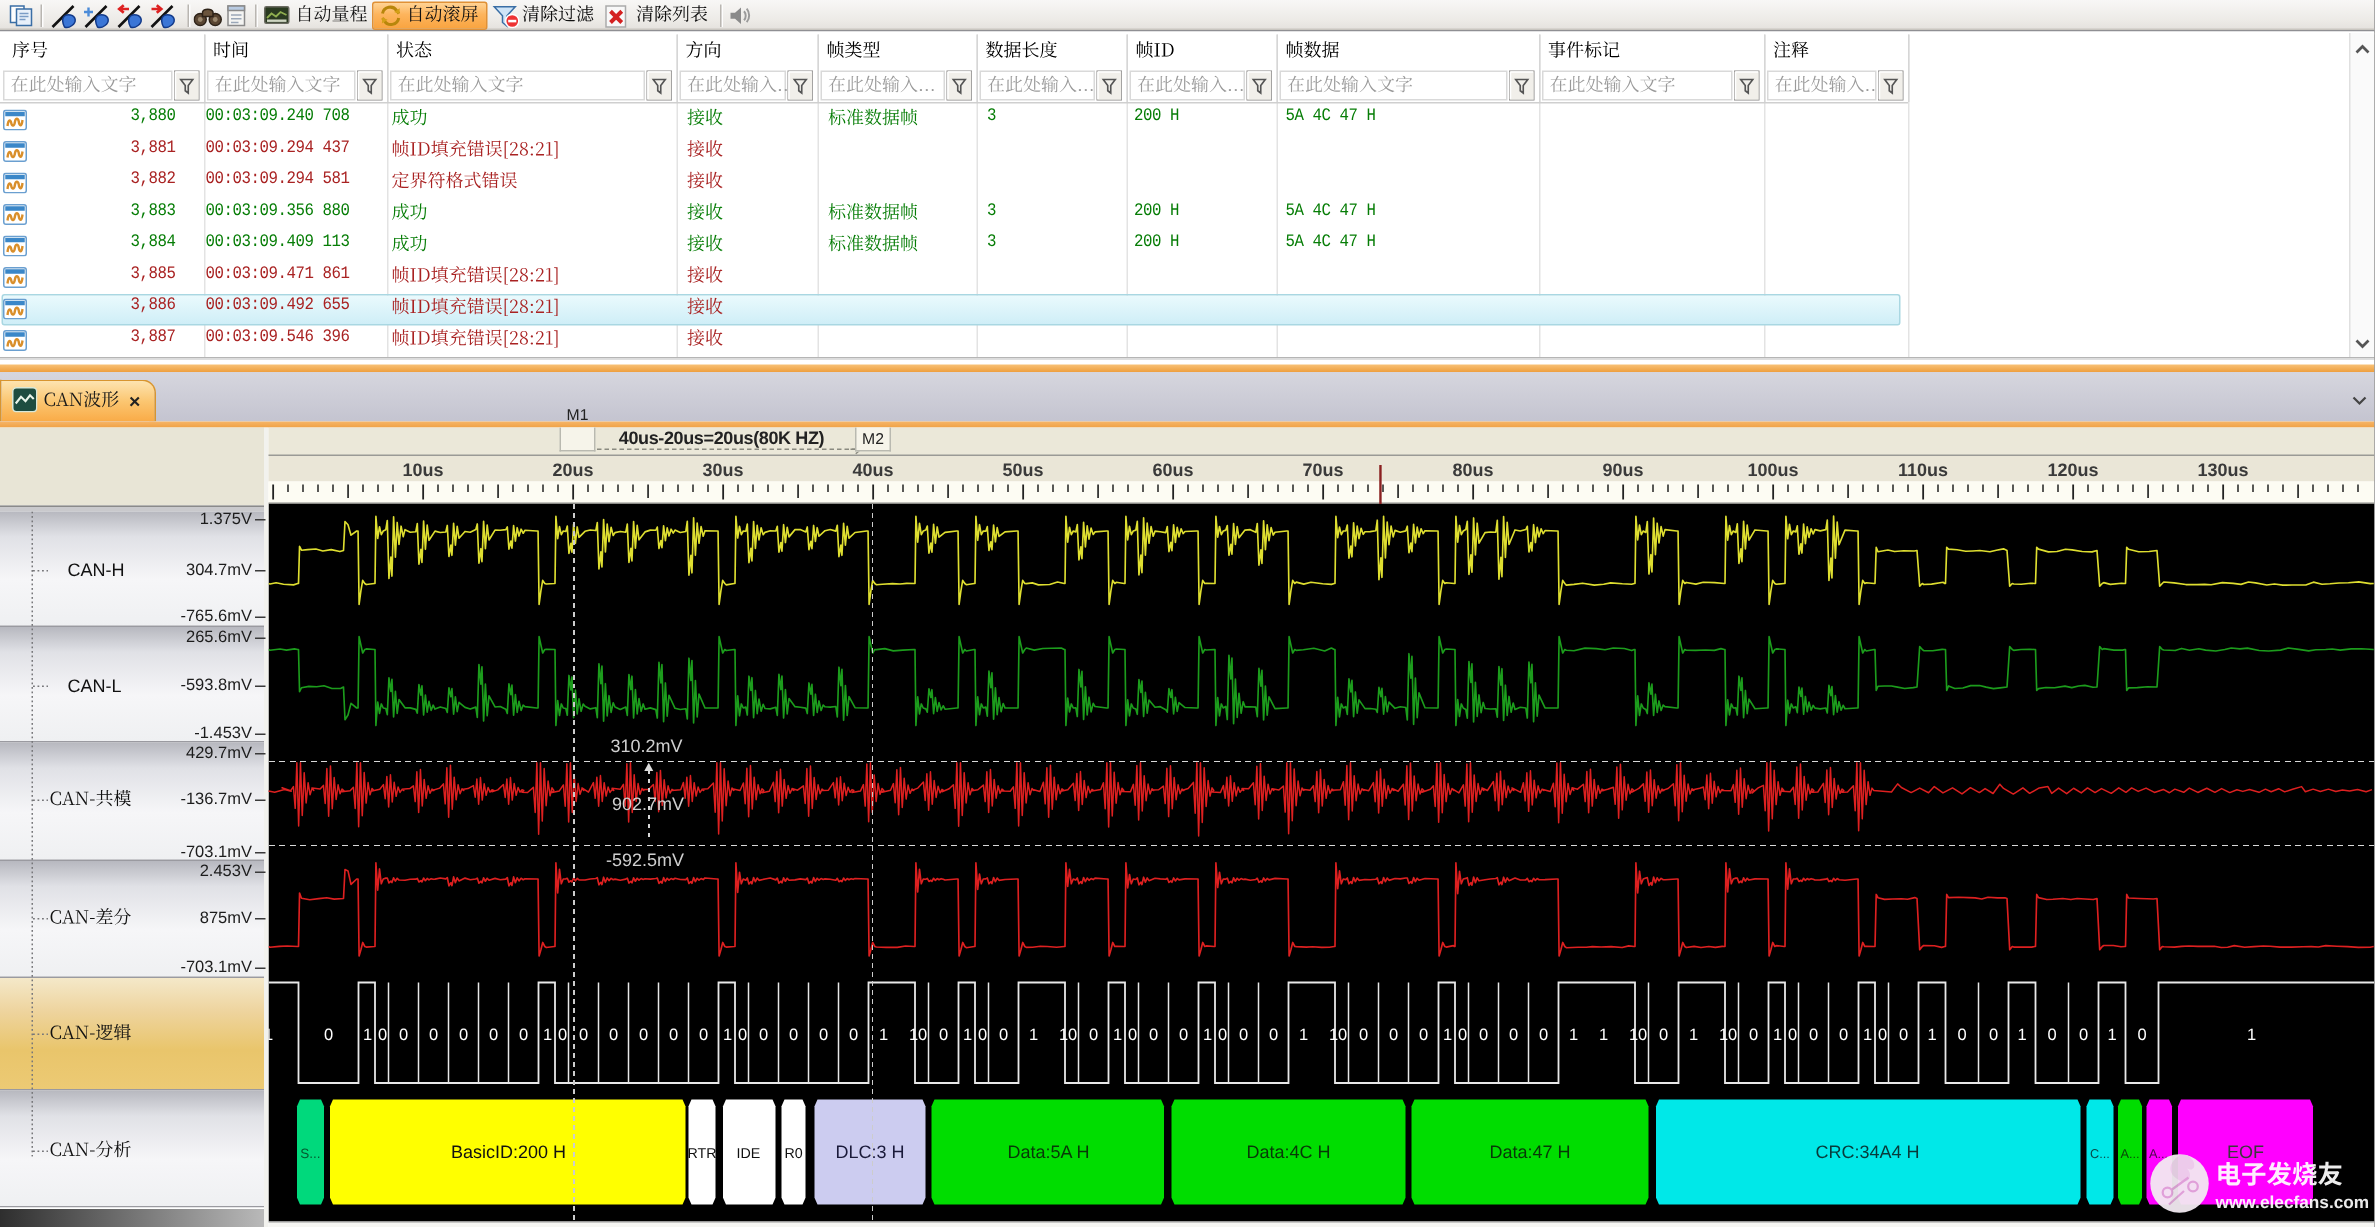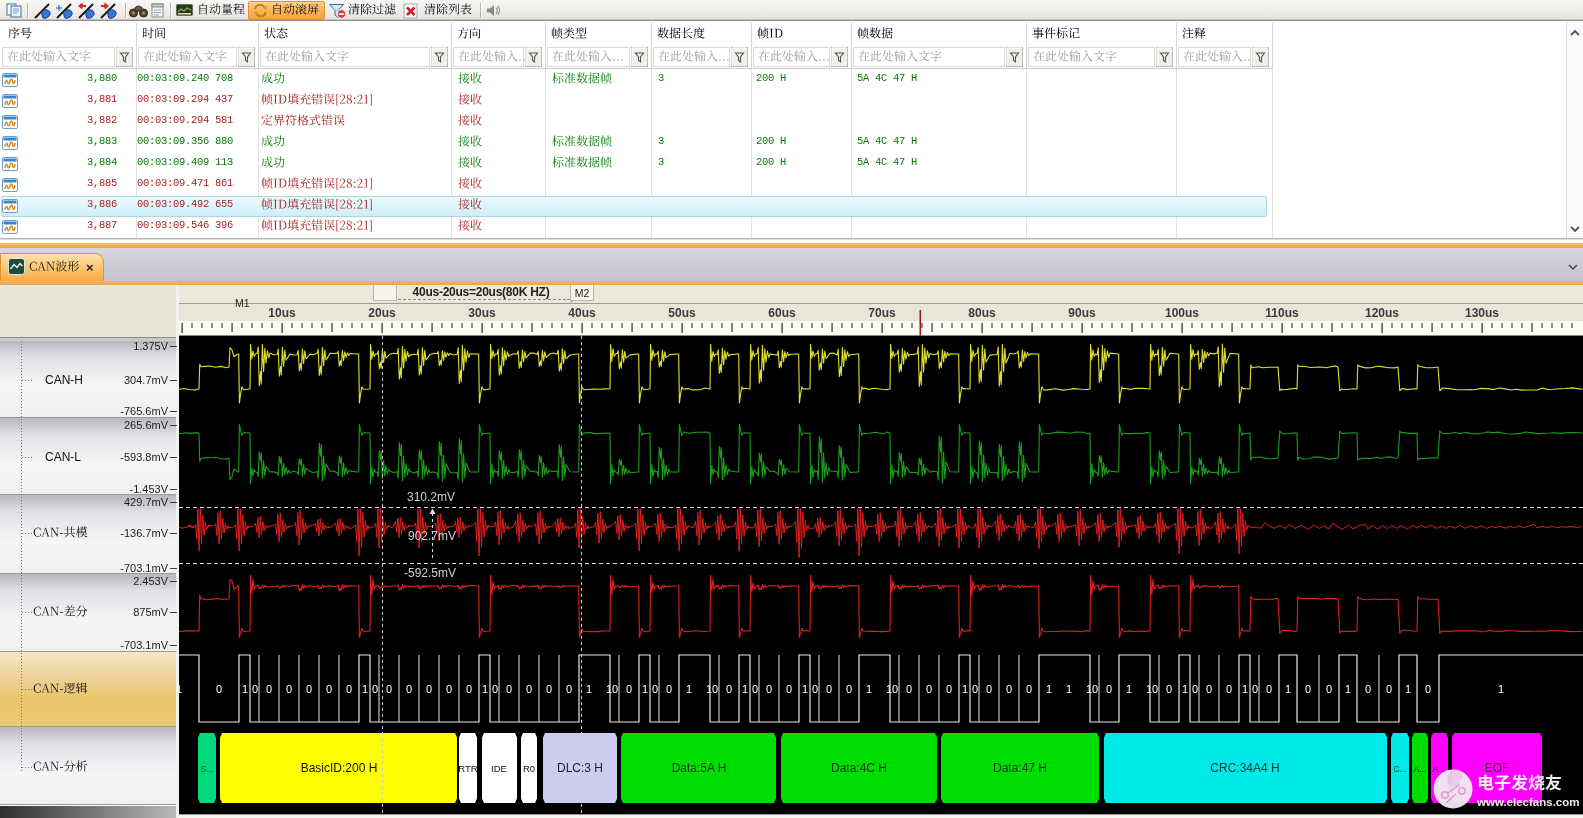--- a/index.html
+++ b/index.html
@@ -435,21 +435,21 @@
     <div style="position:absolute;left:22px;top:689px;width:10px;height:1px;background-image:linear-gradient(90deg,#77777a 1px,transparent 1px);background-size:3px 1px"></div>
     <div style="position:absolute;left:22px;top:767px;width:10px;height:1px;background-image:linear-gradient(90deg,#77777a 1px,transparent 1px);background-size:3px 1px"></div>
     <div style="position:absolute;left:179px;top:285px;width:1404px;height:19px;background:#ebe8d9;border-bottom:1px solid #9a9a96"></div>
     <div style="position:absolute;left:179px;top:304px;width:1404px;height:17px;background:#eae6d7"></div>
     <div style="position:absolute;left:179px;top:321px;width:1404px;height:15px;background:#fdfcf3;border-bottom:1px solid #8a8a86"></div>
     <div style="position:absolute;left:383px;top:299px;width:198px;height:1px;border-top:1px dashed #8a8a80"></div>
     <svg style="position:absolute;left:566px;top:295px" width="10" height="9">
       <path d="M1 4.5 h6 M4.5 1.5 L8 4.5 L4.5 7.5" stroke="#8a8a80" fill="none"></path>
     </svg>
     <div style="position:absolute;left:373px;top:285px;width:24px;height:16px;background:#f6f4ea;border:1px solid #b9b9b0;border-top:none"></div>
-    <div style="position:absolute;left:235px;top:297px;width:300px;text-align:left;font:10.5px 'Liberation Sans',sans-serif;color:#222;white-space:pre;line-height:12.5px">M1</div>
+    <div style="position:absolute;left:235px;top:271px;width:300px;text-align:center;font:10.5px 'Liberation Sans',sans-serif;color:#222;white-space:pre;line-height:12.5px">M1</div>
     <div style="position:absolute;left:570px;top:285px;width:24px;height:16px;background:#f6f4ea;border:1px solid #b9b9b0;border-top:none"></div>
     <div style="position:absolute;left:432px;top:286.8px;width:300px;text-align:center;font:10.5px 'Liberation Sans',sans-serif;color:#222;white-space:pre;line-height:12.5px">M2</div>
     <div style="position:absolute;left:331px;top:285.0px;width:300px;text-align:center;font:bold 12px 'Liberation Sans',sans-serif;color:#222;white-space:pre;line-height:14px;letter-spacing:-0.25px">40us-20us=20us(80K HZ)</div>
     <svg style="position:absolute;left:179px;top:304px" width="1404" height="32">
       <rect x="2.5" y="19" width="1.2" height="10" fill="#222"></rect>
       <rect x="12.5" y="19" width="1" height="5" fill="#222"></rect>
       <rect x="22.5" y="19" width="1" height="5" fill="#222"></rect>
       <rect x="32.5" y="19" width="1" height="5" fill="#222"></rect>
       <rect x="42.5" y="19" width="1" height="5" fill="#222"></rect>
       <rect x="52.5" y="19" width="1.1" height="9" fill="#222"></rect>

